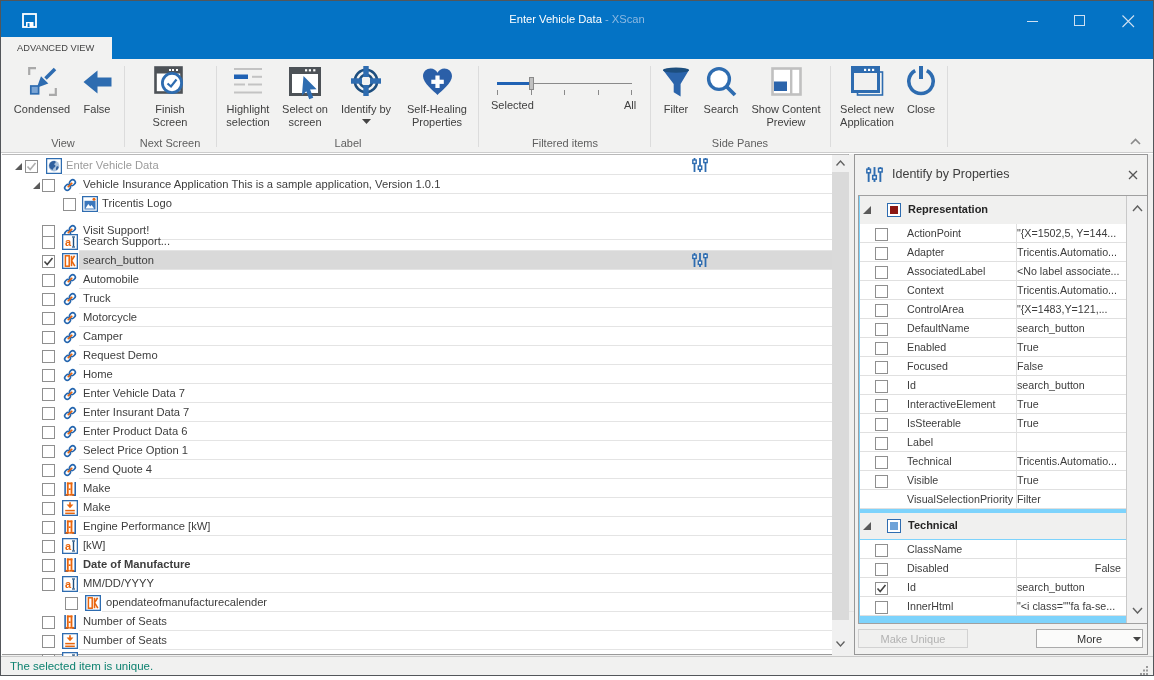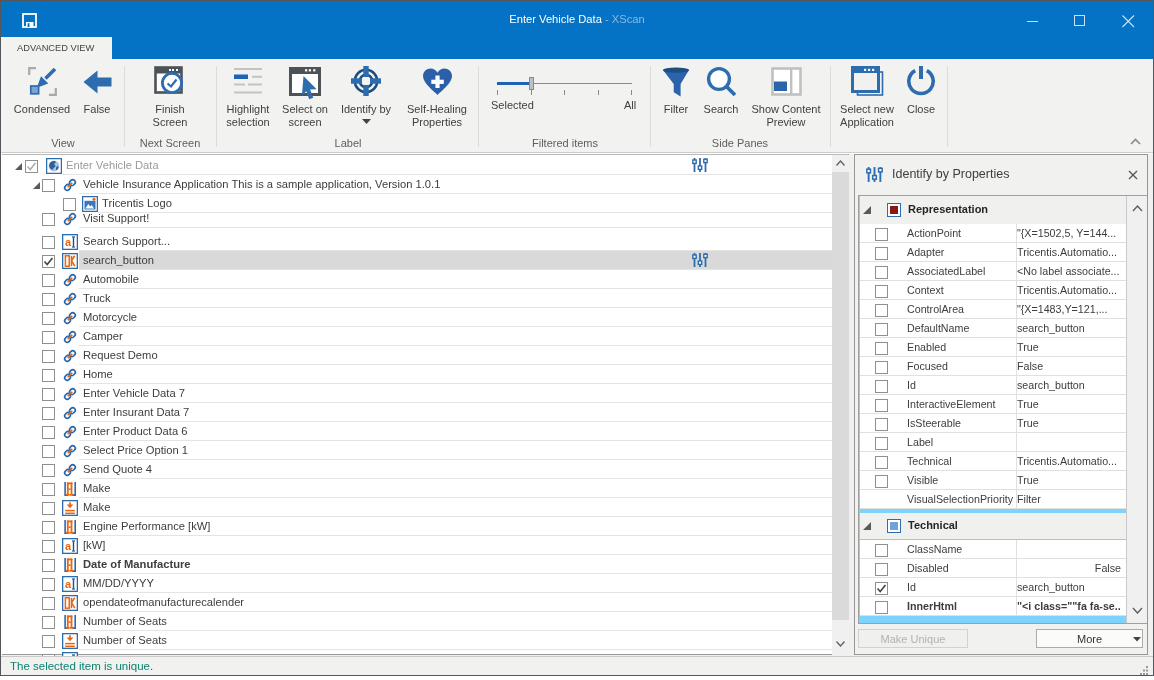--- a/index.html
+++ b/index.html
@@ -257,21 +257,21 @@
 <div class="ticon" style="left:80px;">
             <svg width="16" height="16" viewBox="0 0 16 16" style="">
               <rect x="0.5" y="0.5" width="15" height="15" fill="#fff" stroke="#2e6cb0" stroke-width="1.5"></rect>
 <rect x="2.5" y="4.8" width="11" height="8.7" fill="#3b77bc"></rect>
 <path d="M3.4 12.5 L6.3 8 L8.2 10.5 L9.6 9 L12.1 12.5 Z" fill="#fff"></path>
 <circle cx="12" cy="3.2" r="1.5" fill="#e8650d"></circle>
             </svg>
           </div>
 <div class="ttext" style="left:100px;">Tricentis Logo</div>
 </div>
-<div class="trow" style="top:54px;">
+<div class="trow" style="top:66px;">
 <div class="tline" style="left:77px;"></div>
 <div class="cb" style="left:40px;"></div>
 <div class="ticon" style="left:60px;">
             <svg width="16" height="16" viewBox="0 0 16 16" style="">
 <g transform="rotate(-45 8 8)">
 <rect x="1.6" y="5.5" width="5.9" height="5" rx="2.4" fill="none" stroke="#2465ae" stroke-width="1.6"></rect>
 <rect x="8.5" y="5.5" width="5.9" height="5" rx="2.4" fill="none" stroke="#2465ae" stroke-width="1.6"></rect>
 <line x1="4.8" y1="8" x2="11.2" y2="8" stroke="#e8650d" stroke-width="1.7"></line>
 </g>
             </svg>
@@ -568,21 +568,21 @@
             <svg width="16" height="16" viewBox="0 0 16 16" style="">
               <rect x="0.5" y="0.5" width="15" height="15" fill="#fff" stroke="#2e6cb0" stroke-width="1.6"></rect>
 <text x="3" y="12" font-family="Liberation Sans" font-size="11" font-weight="bold" fill="#e8650d">a</text>
 <line x1="11.5" y1="3.5" x2="11.5" y2="12.5" stroke="#1d4e7e" stroke-width="1.4"></line>
 <line x1="10" y1="3" x2="13" y2="3" stroke="#1d4e7e" stroke-width="1.2"></line>
 <line x1="10" y1="13" x2="13" y2="13" stroke="#1d4e7e" stroke-width="1.2"></line>
             </svg>
           </div>
 <div class="ttext" style="left:81px;">MM/DD/YYYY</div>
 </div>
-<div class="trow" style="top:438px;">
+<div class="trow" style="top:438px;margin-left:23px;">
 <div class="tline" style="left:77px;"></div>
 <div class="cb" style="left:40px;"></div>
 <div class="ticon" style="left:60px;">
             <svg width="16" height="16" viewBox="0 0 16 16" style="">
               <rect x="0.5" y="0.5" width="15" height="15" fill="#fff" stroke="#2e6cb0" stroke-width="1.6"></rect>
 <rect x="3.4" y="2.8" width="3.8" height="10.4" fill="none" stroke="#e8650d" stroke-width="1.5"></rect>
 <line x1="9.5" y1="2.8" x2="9.5" y2="13.2" stroke="#e8650d" stroke-width="1.6"></line>
 <path d="M12.6 2.8 L9.8 7.2 M10 8.4 L12.8 13.2" fill="none" stroke="#e8650d" stroke-width="1.6"></path>
             </svg>
           </div>
@@ -785,21 +785,21 @@
 <div class="prow" style="top:382px;">
 <div class="cb" style="left:15px;">
               <svg width="13" height="13" viewBox="0 0 13 13">
                 <path d="M2.5 6.5 L5.2 9.5 L10.5 3" fill="none" stroke="#444" stroke-width="1.6"></path>
               </svg>
             </div>
 <div class="pname">Id</div>
 <div class="pdiv"></div>
 <div class="pval">search_button</div>
 </div>
-<div class="prow" style="top:401px;font-weight:bold;">
+<div class="prow" style="top:401px;">
 <div class="cb" style="left:15px;"></div>
 <div class="pname">InnerHtml</div>
 <div class="pdiv"></div>
 <div class="pval">"&lt;i class=""fa fa-se...</div>
 </div>
 <div class="abs" style="left:267px;top:0;width:21px;height:427px;background:#f0f0f0;border-left:1px solid #c9c9c9;">
 <svg class="abs" style="left:5px;top:9px;" width="11" height="7">
               <path d="M1 6 L5.5 1 L10 6" fill="none" stroke="#606060" stroke-width="1.4"></path>
             </svg>
 <svg class="abs" style="left:5px;top:411px;" width="11" height="7">

